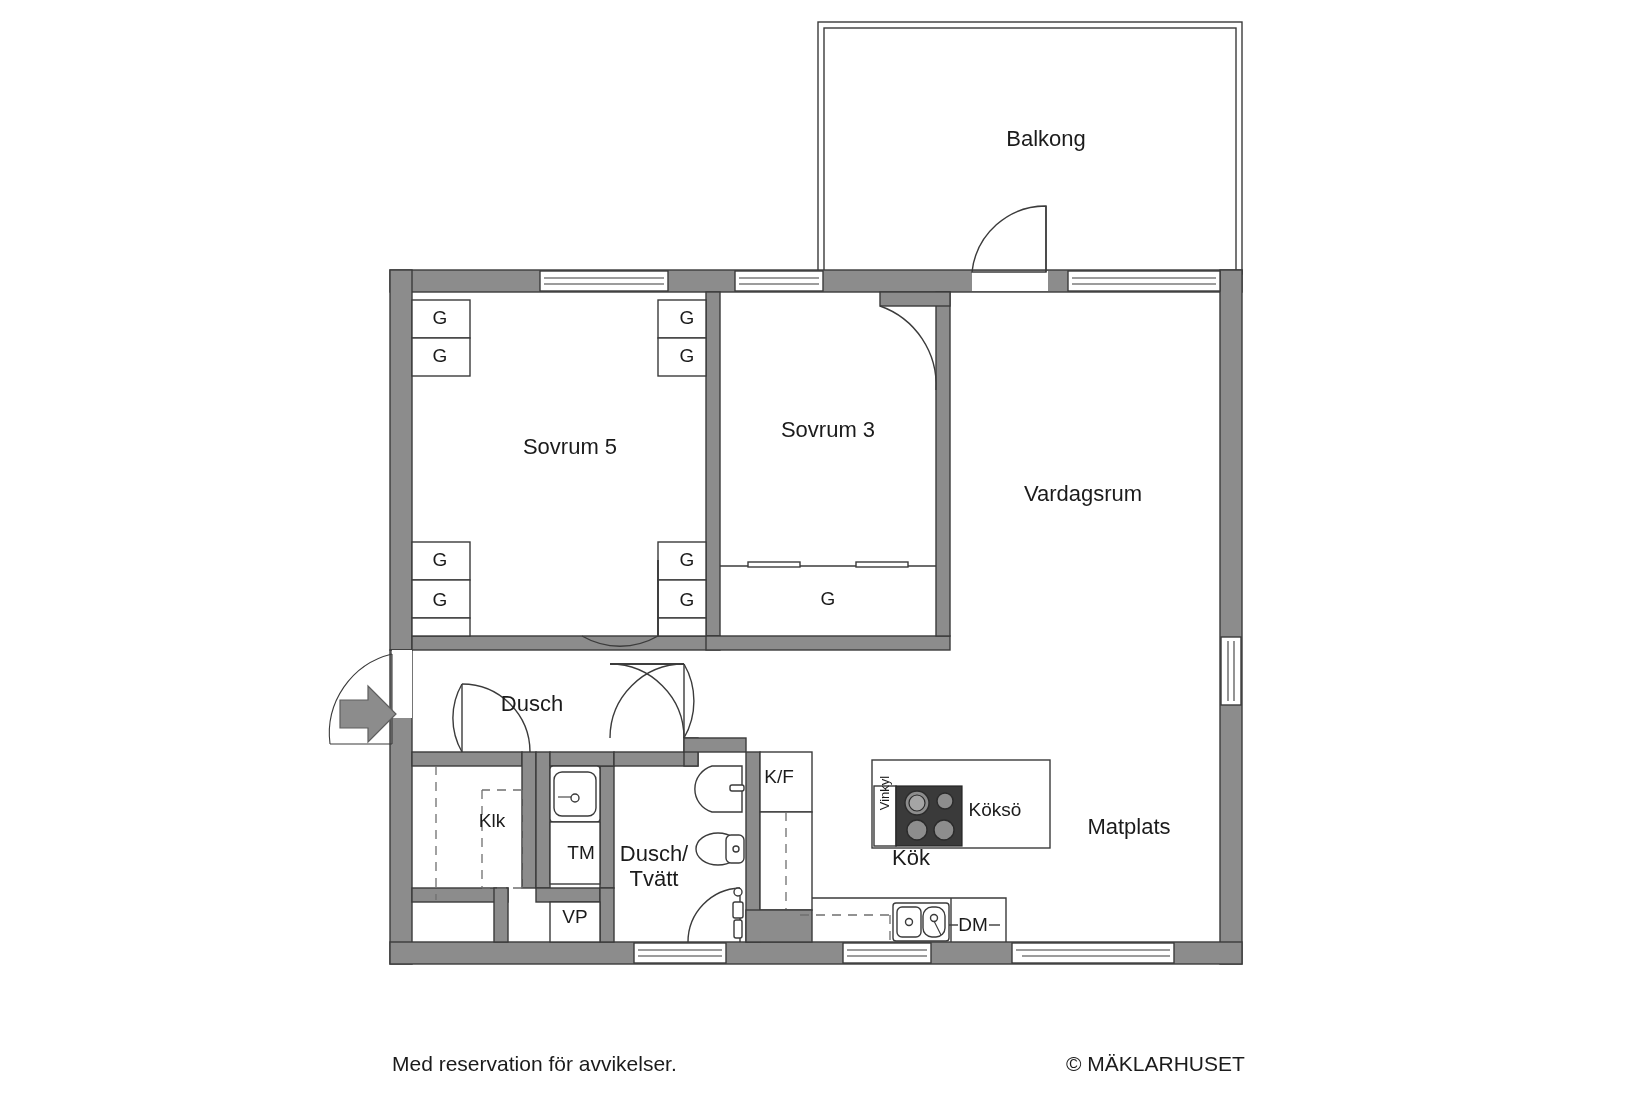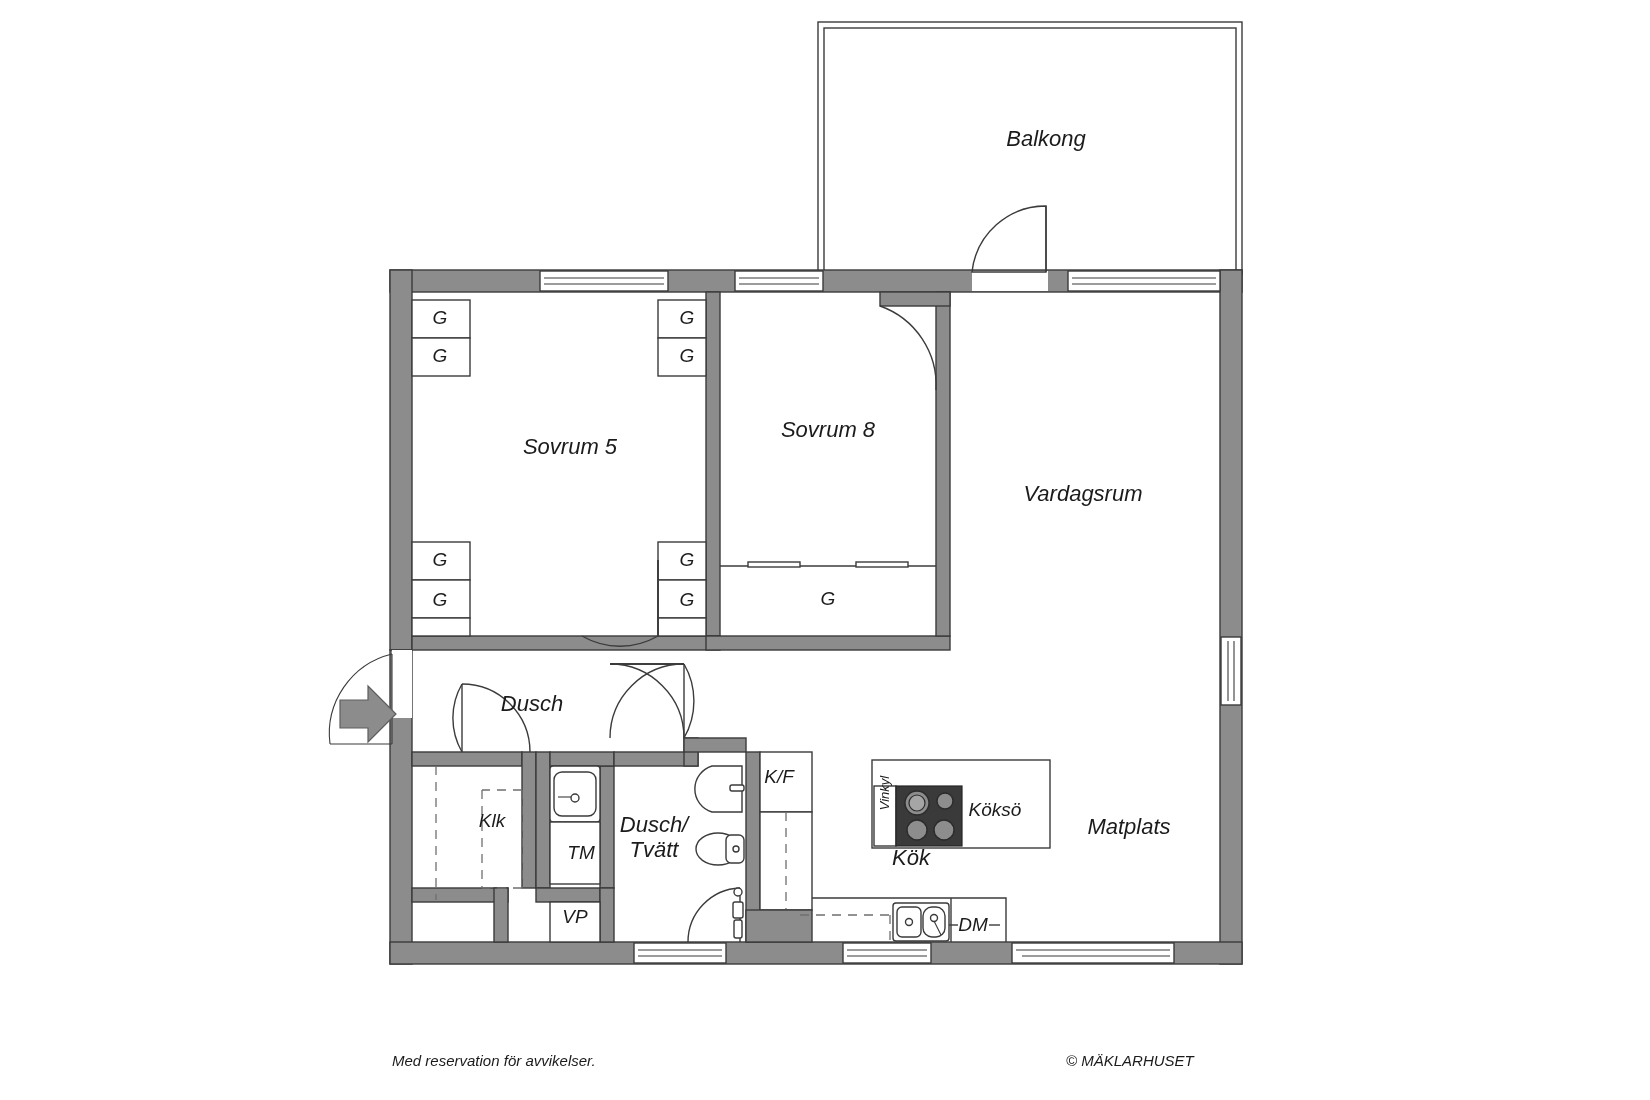--- a/index.html
+++ b/index.html
@@ -1,27 +1,27 @@
 <!DOCTYPE html>
 <html><head>
 <meta charset="utf-8">
 <title>Planritning</title>
 <style>
   html,body{margin:0;padding:0;background:#ffffff;}
   body{width:1650px;height:1100px;font-family:"Liberation Sans",sans-serif;color:#1a1a1a;overflow:hidden;}
-  #stage{position:relative;width:1442px;height:1100px;background:#fff;font-style:italic;}
+  #stage{position:relative;width:1442px;height:1100px;background:#fff;}
   svg#plan{position:absolute;left:0;top:0;width:1650px;height:1100px;display:block;}
   .roomlabel{position:absolute;font-family:"Liberation Sans",sans-serif;color:#1b1b1b;white-space:nowrap;}
   .f22{font-size:22px;}
   .f19{font-size:19px;}
   .f13{font-size:13px;}
   .center{transform:translate(-50%,-50%);text-align:center;}
   .vert{writing-mode:vertical-rl;transform:translate(-50%,-50%) rotate(180deg);}
-  .footer{position:absolute;font-size:15px;color:#1b1b1b;font-family:"Liberation Sans",sans-serif;}
-  .lab2{line-height:1.12;}
+  .footer{position:absolute;font-size:21px;color:#1b1b1b;font-family:"Liberation Sans",sans-serif;}
+  .lab2{line-height:1.12;margin-top:29px;}
 </style>
 </head>
 <body>
 
 <div id="stage">
 
   <svg id="plan" viewBox="0 0 1650 1100">
     <defs>
       <style>
         .wall   { fill:#8c8c8c; stroke:#3b3b3b; stroke-width:1.4; }
@@ -293,21 +293,21 @@
     <g>
       <line class="thin" x1="949" y1="925" x2="958" y2="925"></line>
       <line class="thin" x1="989" y1="925" x2="1000" y2="925"></line>
     </g>
 
   </svg>
 
   <div id="labels">
       <div class="roomlabel center f22" style="left: 1046px; top: 139px;">Balkong</div>
       <div class="roomlabel center f22" style="left: 570px; top: 447px;">Sovrum 5</div>
-      <div class="roomlabel center f22" style="left: 828px; top: 430px;">Sovrum 8</div>
+      <div class="roomlabel center f22" style="left: 828px; top: 430px;">Sovrum 3</div>
       <div class="roomlabel center f22" style="left: 1083px; top: 494px;">Vardagsrum</div>
       <div class="roomlabel center f22" style="left: 532px; top: 704px;">Dusch</div>
       <div class="roomlabel center f22" style="left: 1129px; top: 827px;">Matplats</div>
       <div class="roomlabel center f22" style="left: 911px; top: 858px;">Kök</div>
       <div class="roomlabel center f19" style="left: 995px; top: 810px;">Köksö</div>
       <div class="roomlabel center f19" style="left: 492px; top: 821px;">Klk</div>
       <div class="roomlabel center f19" style="left: 581px; top: 853px;">TM</div>
       <div class="roomlabel center f19" style="left: 575px; top: 917px;">VP</div>
       <div class="roomlabel center f19" style="left: 779px; top: 777px;">K/F</div>
       <div class="roomlabel center f19" style="left: 973px; top: 925px; text-align: center;">DM</div>

